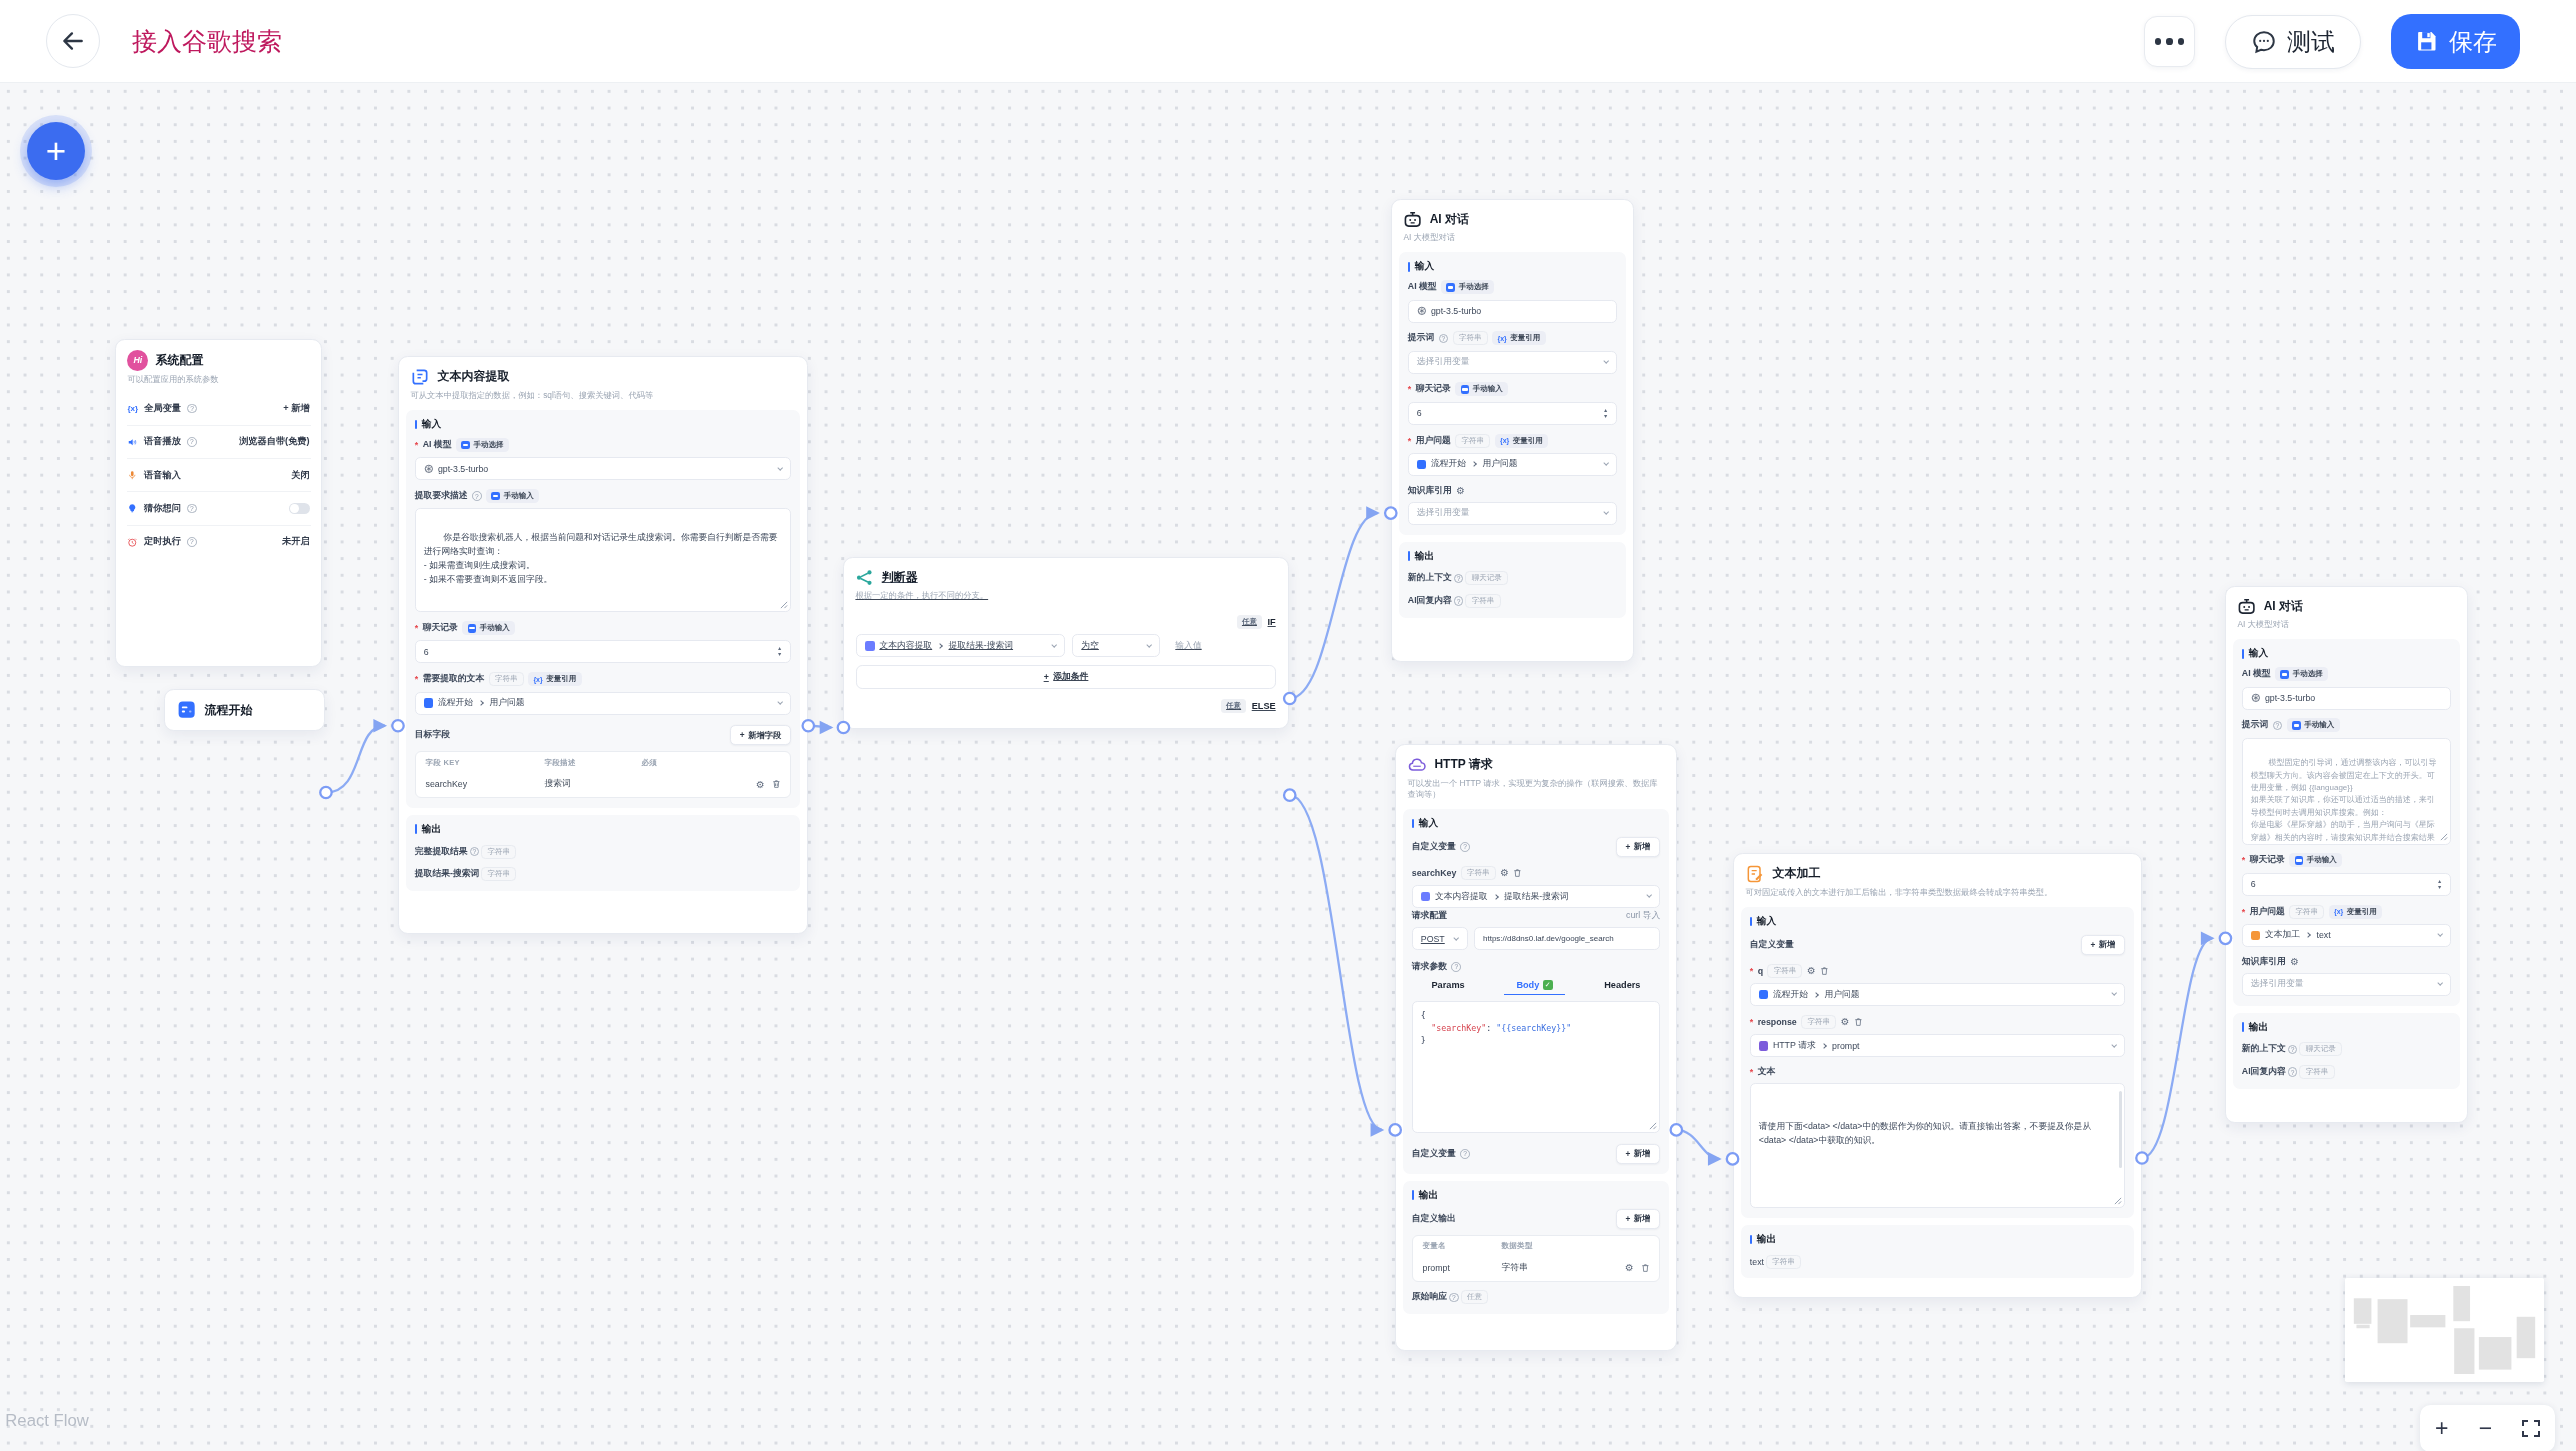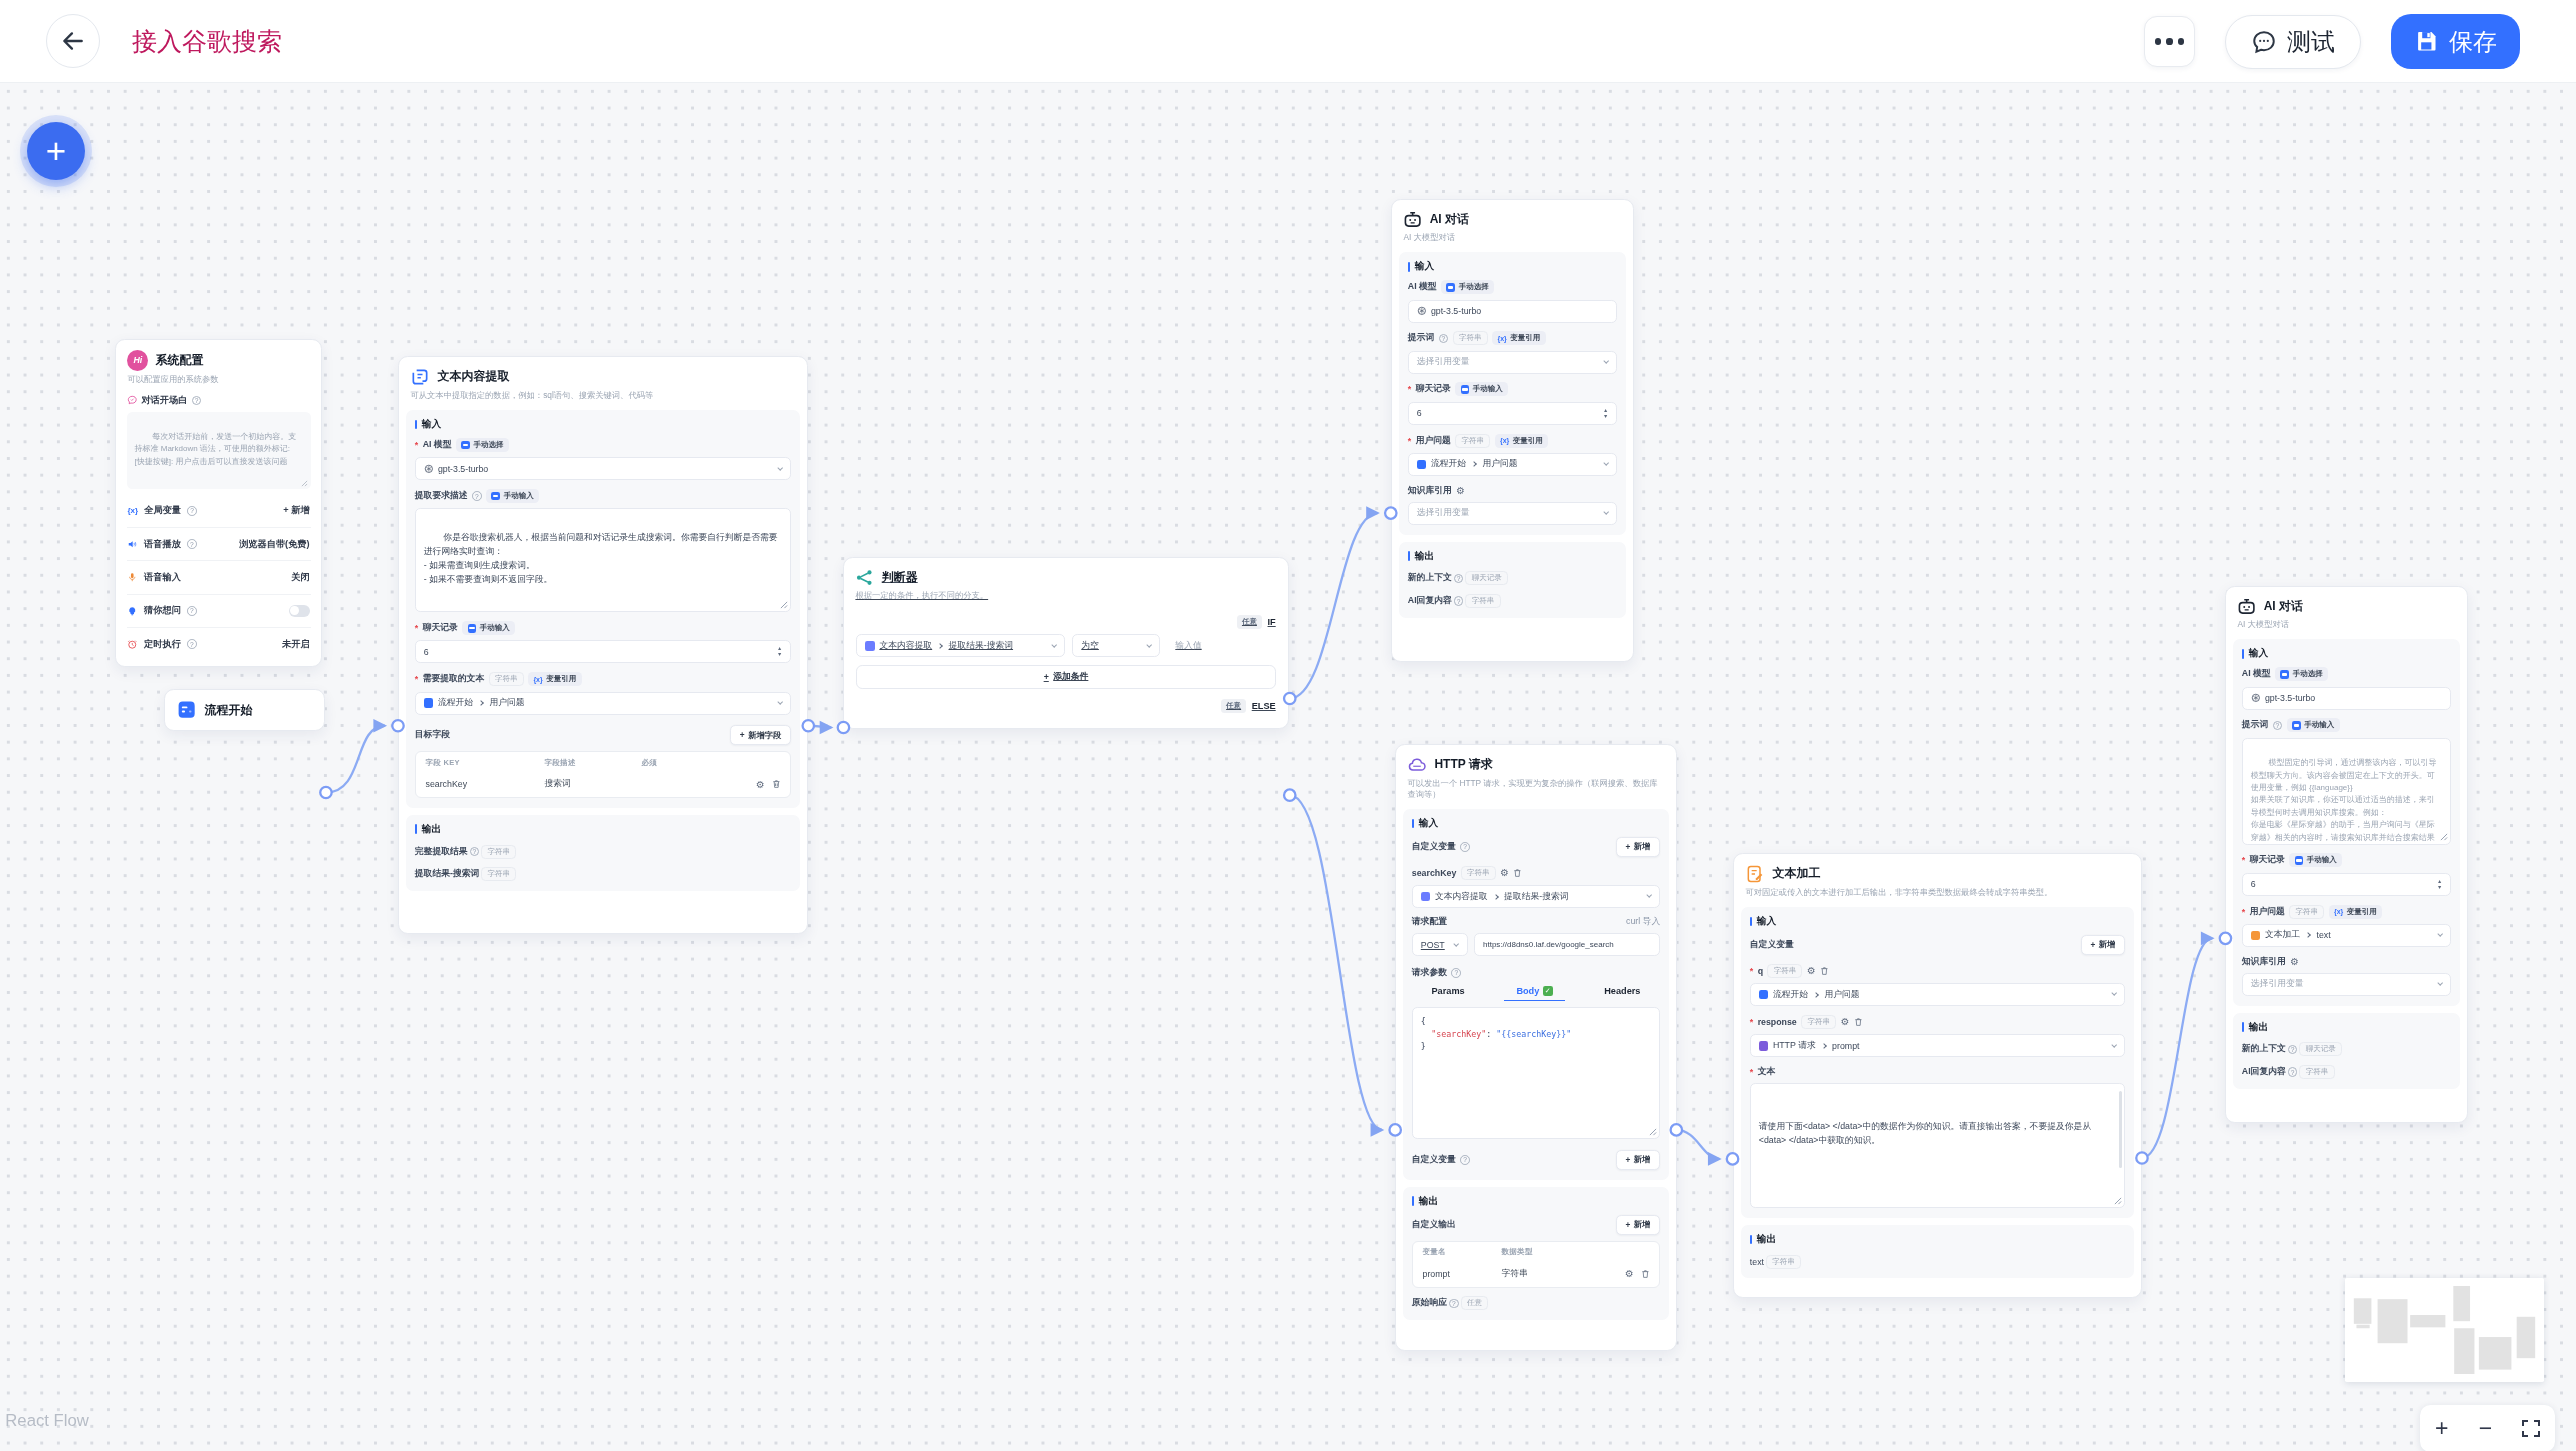--- a/index.html
+++ b/index.html
@@ -173,37 +173,20 @@
   </svg>
 
   <div class="node" style="left:115px; top:256px; width:207px; height:328px;">
     <div class="nhead">
       <div class="trow-h">
         <span style="width:21px;height:21px;border-radius:50%;background:#e1519e;color:#fff;display:inline-flex;align-items:center;justify-content:center;font-size:8.8px;font-weight:700;font-style:italic;">Hi</span>
         <span class="ntitle">系统配置</span>
       </div>
       <div class="nsub">可以配置应用的系统参数</div>
     </div>
-    <div style="padding:0 10.5px 5.3px;">
-      <div class="lrow" style="margin-top:1.8px;">
-        <svg width="10.5" height="10.5" viewBox="0 0 24 24">
-            <path d="M12 3C7 3 3 6.4 3 10.6c0 2.1 1 4 2.6 5.3L5 20l4-1.7c.9.3 1.9.4 3 .4 5 0 9-3.4 9-8.1S17 3 12 3z" fill="none" stroke="#e1519e" stroke-width="2"></path>
-            <path d="M9 10.5l2 2 4-4" stroke="#e1519e" stroke-width="1.8" fill="none"></path>
-          </svg>
-        <span style="font-size:9.2px;font-weight:700;color:#333c4c;">对话开场白</span>
-        <span class="help">?</span>
-      </div>
-      <div class="ta" style="background:#f7f8fa;border:none;height:77px;color:#9aa4b2;font-size:8px;line-height:1.55;overflow:hidden;">
-        <span>每次对话开始前，发送一个初始内容。支持标准 Markdown 语法，可使用的额外标记:
-[快捷按键]: 用户点击后可以直接发送该问题</span>
-        <svg class="grip" width="7" height="7" viewBox="0 0 8 8">
-            <path d="M7 1L1 7 M7 4.5L4.5 7" stroke="#b4bac4" stroke-width="1"></path>
-          </svg>
-      </div>
-    </div>
     <div class="srow" style="border-top:none;">
       <span class="vb" style="color:#3370ff;font-size:8px;font-weight:700;">{x}</span>
       <span>全局变量</span>
       <span class="help">?</span>
       <span class="right"><span>+</span> <span>新增</span></span>
     </div>
     <div class="srow">
       <svg width="10.5" height="10.5" viewBox="0 0 24 24">
           <path d="M4 9v6h4l5 4V5L8 9H4z" fill="#3370ff"></path>
           <path d="M16 9c1 1 1 5 0 6 M18.5 7c2 2 2 8 0 10" stroke="#3370ff" stroke-width="1.6" fill="none"></path>
@@ -568,21 +551,21 @@
             <path d="M3 6h14 M8 6V4h4v2 M5 6l1 13h8l1-13" stroke="#5e6a7d" stroke-width="1.7" fill="none"></path>
           </svg>
       </div>
       <div class="select">
         <span class="src-ic" style="background:#6b7cff;"></span>
         <span>文本内容提取</span>
           <span class="pchev"></span>
         <span>提取结果-搜索词</span>
           <span class="chev"></span>
       </div>
-      <div class="lrow" style="margin-top:8px;">
+      <div class="lrow" style="margin-top:2px;">
         <span>请求配置</span>
         <span style="margin-left:auto;font-weight:400;color:#8a95a7;">curl 导入</span>
       </div>
       <div style="display:flex;gap:6.2px;">
         <div class="select" style="flex:0 0 56px;text-decoration:underline;">
           <span>POST</span>
             <span class="chev"></span>
         </div>
         <div class="inputbox" style="flex:1;font-size:8px;">
           <span>https://d8dns0.laf.dev/google_search</span>

